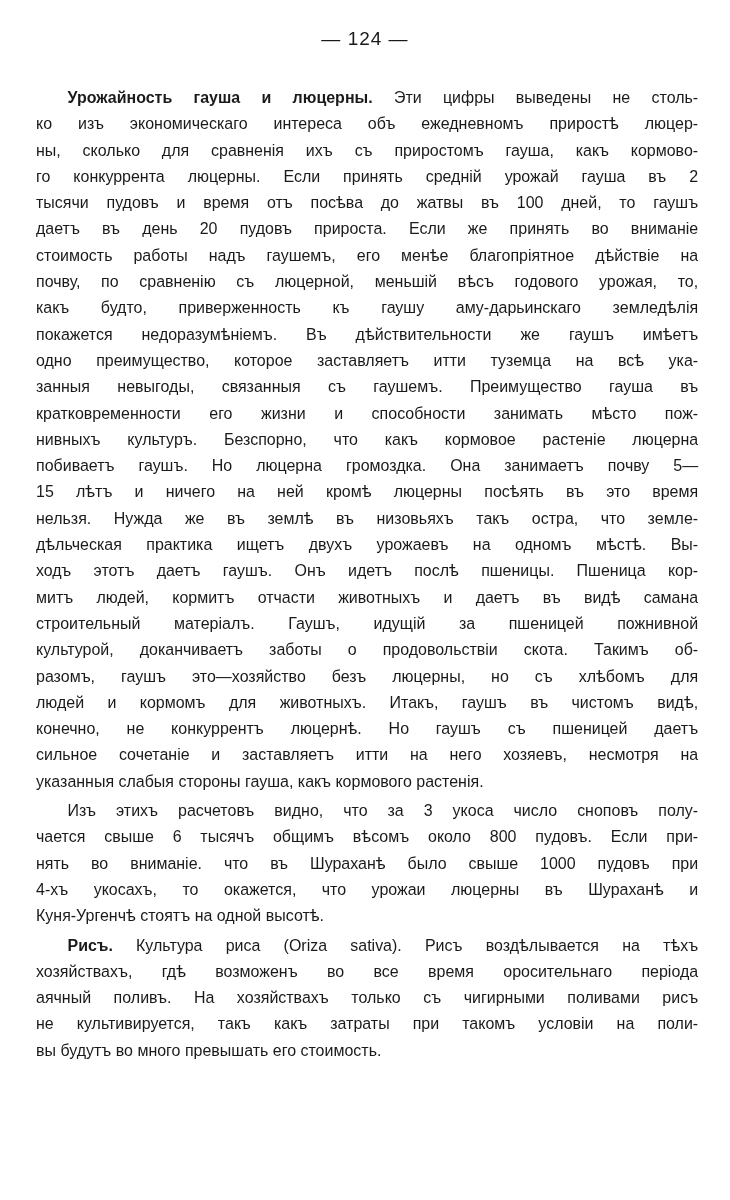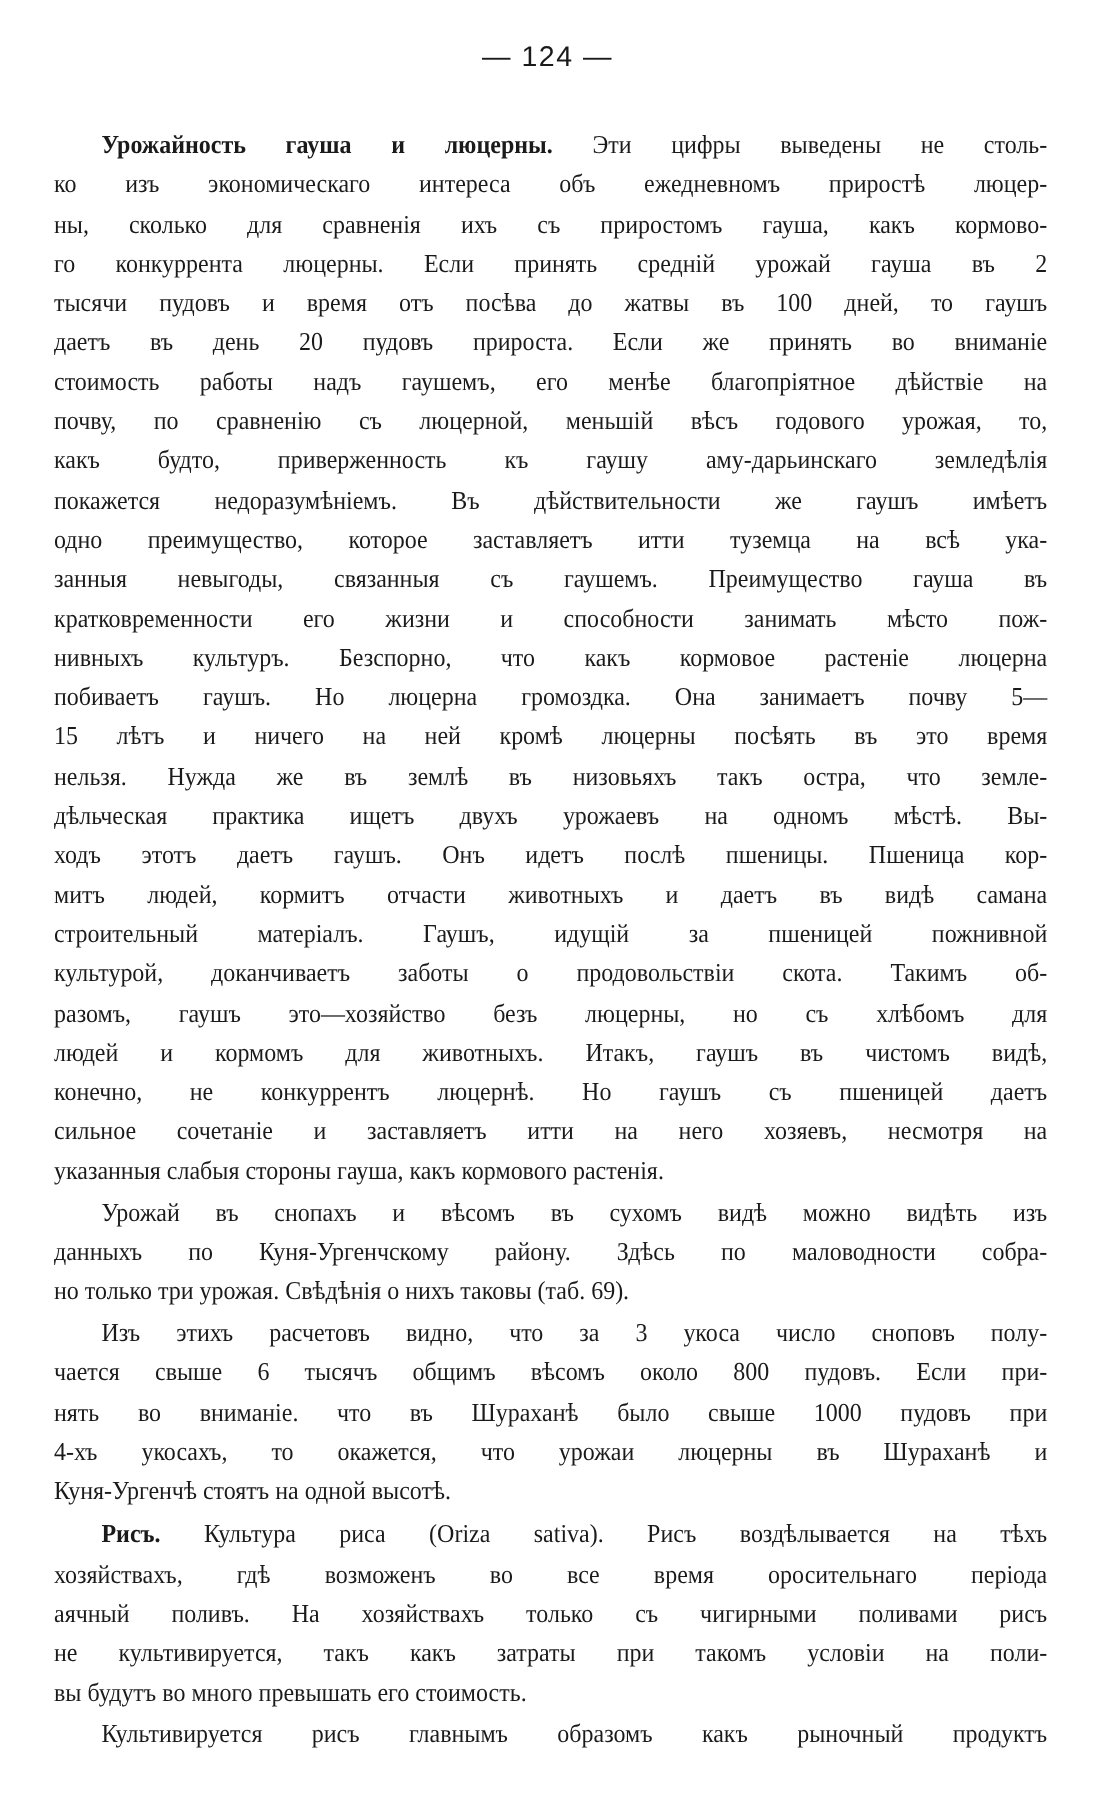--- a/index.html
+++ b/index.html
@@ -6,21 +6,21 @@
   body {
     width: 730px; height: 1200px; position: relative; overflow: hidden;
     font-family: "Liberation Sans", "DejaVu Sans", sans-serif;
     color: #1a1a1a;
   }
   .page-number {
     position: absolute; top: 28px; left: 0; width: 730px;
     text-align: center; font-size: 19px; letter-spacing: 1px;
   }
   .text-block {
-    position: absolute; left: 36px; top: 84px; width: 662px; font-family: Liberation Serif, serif;
+    position: absolute; left: 36px; top: 84px; width: 662px;
   }
   .line {
     height: 26.3px; line-height: 26.3px;
     font-size: 17.2px;
     white-space: nowrap;
     text-align: justify; text-align-last: justify;
     transform: scaleX(0.93); transform-origin: left center;
     width: 712px;
   }
   .line.last { text-align-last: left; }
@@ -59,25 +59,20 @@
     <div class="line">строительный матеріалъ. Гаушъ, идущій за пшеницей пожнивной</div>
     <div class="line">культурой, доканчиваетъ заботы о продовольствіи скота. Такимъ об-</div>
     <div class="line">разомъ, гаушъ это—хозяйство безъ люцерны, но съ хлѣбомъ для</div>
     <div class="line">людей и кормомъ для животныхъ. Итакъ, гаушъ въ чистомъ видѣ,</div>
     <div class="line">конечно, не конкуррентъ люцернѣ. Но гаушъ съ пшеницей даетъ</div>
     <div class="line">сильное сочетаніе и заставляетъ итти на него хозяевъ, несмотря на</div>
     <div class="line last">указанныя слабыя стороны гауша, какъ кормового растенія.</div>
   </div>
   <div class="para-gap"></div>
 
-  <div>
-    <div class="line indent">Урожай въ снопахъ и вѣсомъ въ сухомъ видѣ можно видѣть изъ</div>
-    <div class="line">данныхъ по Куня-Ургенчскому району. Здѣсь по маловодности собра-</div>
-    <div class="line last">но только три урожая. Свѣдѣнія о нихъ таковы (таб. 69).</div>
-  </div>
   <div class="para-gap"></div>
 
   <div>
     <div class="line indent">Изъ этихъ расчетовъ видно, что за 3 укоса число сноповъ полу-</div>
     <div class="line">чается свыше 6 тысячъ общимъ вѣсомъ около 800 пудовъ. Если при-</div>
     <div class="line">нять во вниманіе. что въ Шураханѣ было свыше 1000 пудовъ при</div>
     <div class="line">4-хъ укосахъ, то окажется, что урожаи люцерны въ Шураханѣ и</div>
     <div class="line last">Куня-Ургенчѣ стоятъ на одной высотѣ.</div>
   </div>
   <div class="para-gap"></div>
@@ -86,16 +81,13 @@
 
   <div>
     <div class="line indent"><span class="bold">Рисъ.</span><span> Культура риса (Oriza sativa). Рисъ воздѣлывается на тѣхъ</span></div>
     <div class="line">хозяйствахъ, гдѣ возможенъ во все время оросительнаго періода</div>
     <div class="line">аячный поливъ. На хозяйствахъ только съ чигирными поливами рисъ</div>
     <div class="line">не культивируется, такъ какъ затраты при такомъ условіи на поли-</div>
     <div class="line last">вы будутъ во много превышать его стоимость.</div>
   </div>
   <div class="para-gap"></div>
 
-  <div>
-    <div class="line indent">Культивируется рисъ главнымъ образомъ какъ рыночный продуктъ</div>
-  </div>
 </div>
 
 </body></html>

